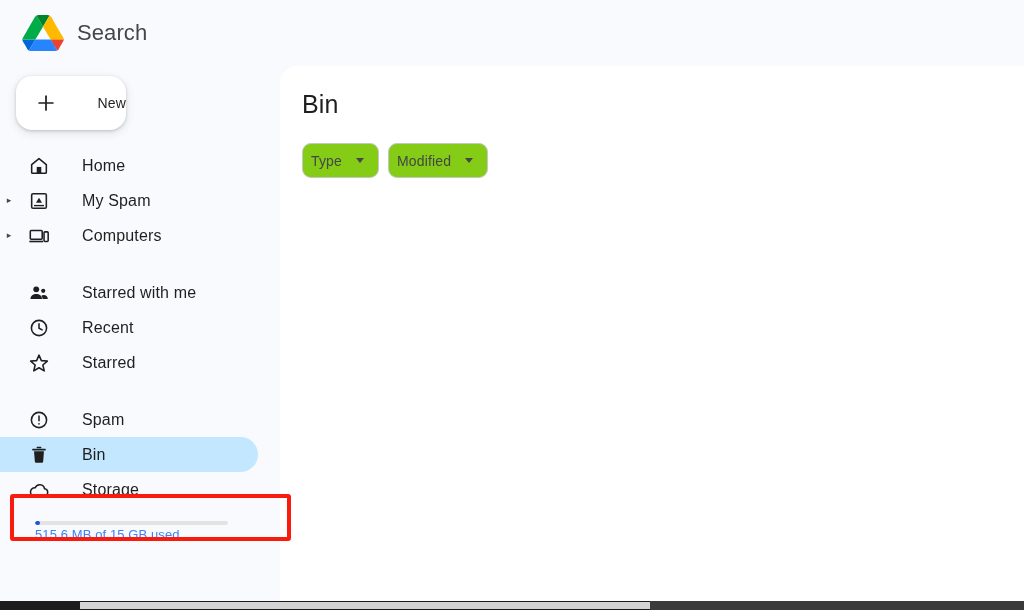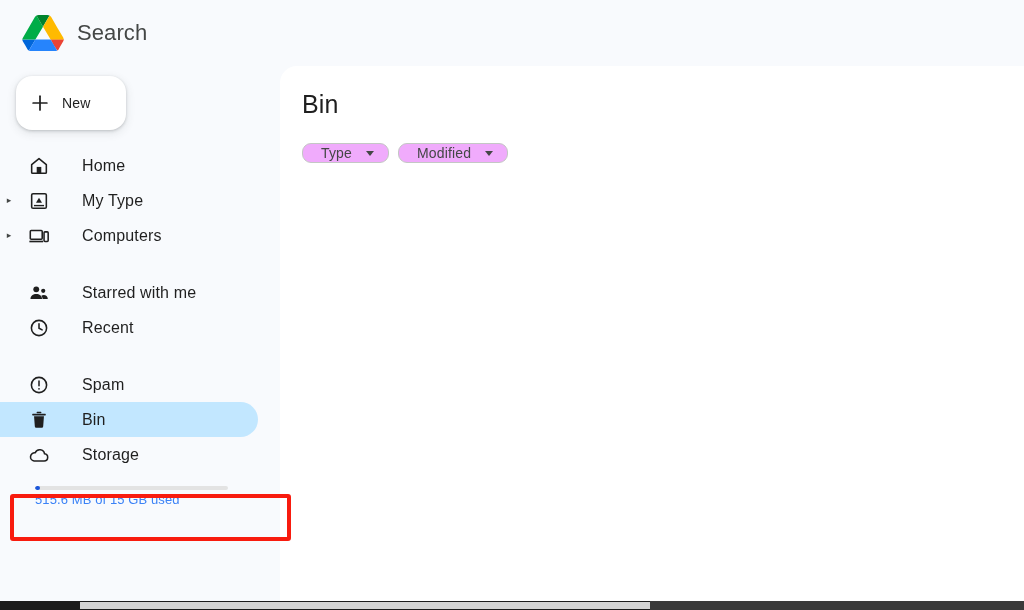--- a/index.html
+++ b/index.html
@@ -132,23 +132,24 @@
     margin: 0 0 18px 16px;
     width: 110px;
     height: 54px;
     background: #ffffff;
     border: none;
     border-radius: 16px;
     box-shadow: 0 1px 3px rgba(60,64,67,0.25), 0 3px 8px 1px rgba(60,64,67,0.10);
     display: flex;
     align-items: center;
     gap: 11px;
-    padding-left: 13px;
+    padding-left: 19px;
     cursor: pointer;
     font-family: "Liberation Sans", sans-serif;
+    justify-content: space-between;
   }
   .new-btn .plus {
     width: 22px; height: 22px;
     flex: 0 0 22px;
     color: #1f1f1f;
   }
   .new-btn .new-label {
     font-size: 14px;
     color: #1f1f1f;
     letter-spacing: 0.2px;
@@ -269,28 +270,28 @@
     color: #1f1f1f;
     font-weight: 400;
     letter-spacing: 0.1px;
     margin-bottom: 24px;
     margin-left: 0;
   }
 
   .chips { display: flex; gap: 9px; }
 
   .chip {
-    height: 20px;
+    height: 35px;
     border: 1px solid #c4c7c5;
     border-radius: 9px;
-    background: #f0abfc;
+    background: #84cc16;
     display: flex;
     align-items: center;
     gap: 14px;
-    padding: 0 14px 0 18px;
+    padding: 0 14px 0 8px;
     cursor: pointer;
     font-family: "Liberation Sans", sans-serif;
   }
   .chip-label {
     font-size: 14px;
     color: #444746;
     letter-spacing: 0.15px;
     white-space: nowrap;
   }
   .chip-caret {
@@ -367,21 +368,21 @@
           <span class="nav-label">Home</span>
         </div>
 
         <div class="nav-item">
           <span class="nav-caret">▸</span>
           <svg class="nav-icon" viewBox="0 0 24 24" fill="none" stroke="currentColor" stroke-width="1.7" stroke-linejoin="round">
             <rect x="4" y="4" width="16" height="16" rx="1.5"></rect>
             <path d="M12 8.5l3.3 5.5H8.7z" fill="currentColor" stroke="none"></path>
             <line x1="6.5" y1="17" x2="17.5" y2="17" stroke-width="1.5"></line>
           </svg>
-          <span class="nav-label">My Type</span>
+          <span class="nav-label">My Spam</span>
         </div>
 
         <div class="nav-item">
           <span class="nav-caret">▸</span>
           <svg class="nav-icon" viewBox="0 0 24 24" fill="none" stroke="currentColor" stroke-width="1.7" stroke-linejoin="round">
             <rect x="2.5" y="6" width="13" height="9.5" rx="1"></rect>
             <line x1="1.5" y1="18" x2="16.5" y2="18" stroke-width="1.8"></line>
             <rect x="17.5" y="7.5" width="4.5" height="10.5" rx="1"></rect>
             <line x1="19.8" y1="15.8" x2="19.8" y2="15.9" stroke-width="1.6"></line>
           </svg>
@@ -405,20 +406,27 @@
 
         <div class="nav-item">
           <span class="nav-caret empty">▸</span>
           <svg class="nav-icon" viewBox="0 0 24 24" fill="none" stroke="currentColor" stroke-width="1.7" stroke-linecap="round">
             <circle cx="12" cy="12" r="8.3"></circle>
             <polyline points="12,7.4 12,12.2 15.4,14.1"></polyline>
           </svg>
           <span class="nav-label">Recent</span>
         </div>
 
+        <div class="nav-item">
+          <span class="nav-caret empty">▸</span>
+          <svg class="nav-icon" viewBox="0 0 24 24" fill="none" stroke="currentColor" stroke-width="1.7" stroke-linejoin="round">
+            <polygon points="12,3.4 14.6,9.4 21.1,9.9 16.2,14.2 17.7,20.6 12,17.2 6.3,20.6 7.8,14.2 2.9,9.9 9.4,9.4"></polygon>
+          </svg>
+          <span class="nav-label">Starred</span>
+        </div>
       </div>
 
       <div class="nav-gap"></div>
 
       <div class="nav-group">
         <div class="nav-item">
           <span class="nav-caret empty">▸</span>
           <svg class="nav-icon" viewBox="0 0 24 24" fill="none" stroke="currentColor" stroke-width="1.7" stroke-linecap="round">
             <circle cx="12" cy="12" r="8.3"></circle>
             <line x1="12" y1="7.6" x2="12" y2="12.8"></line>

